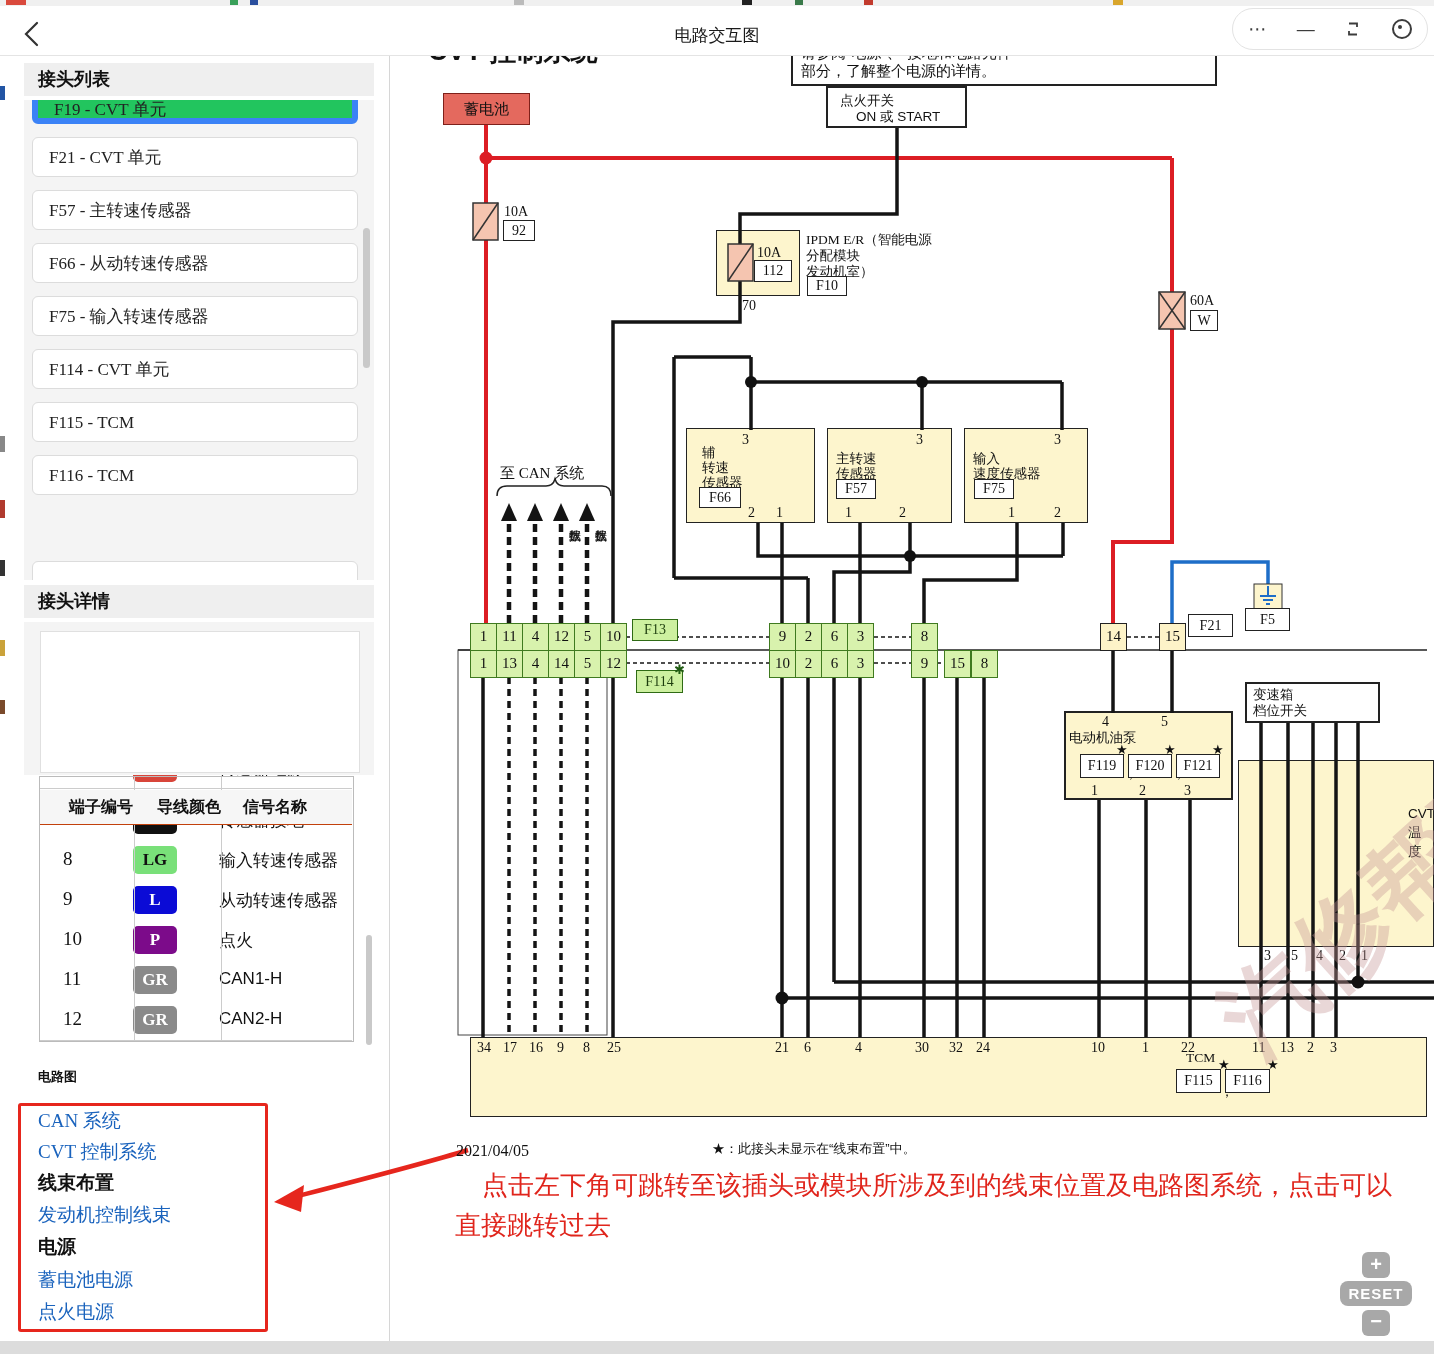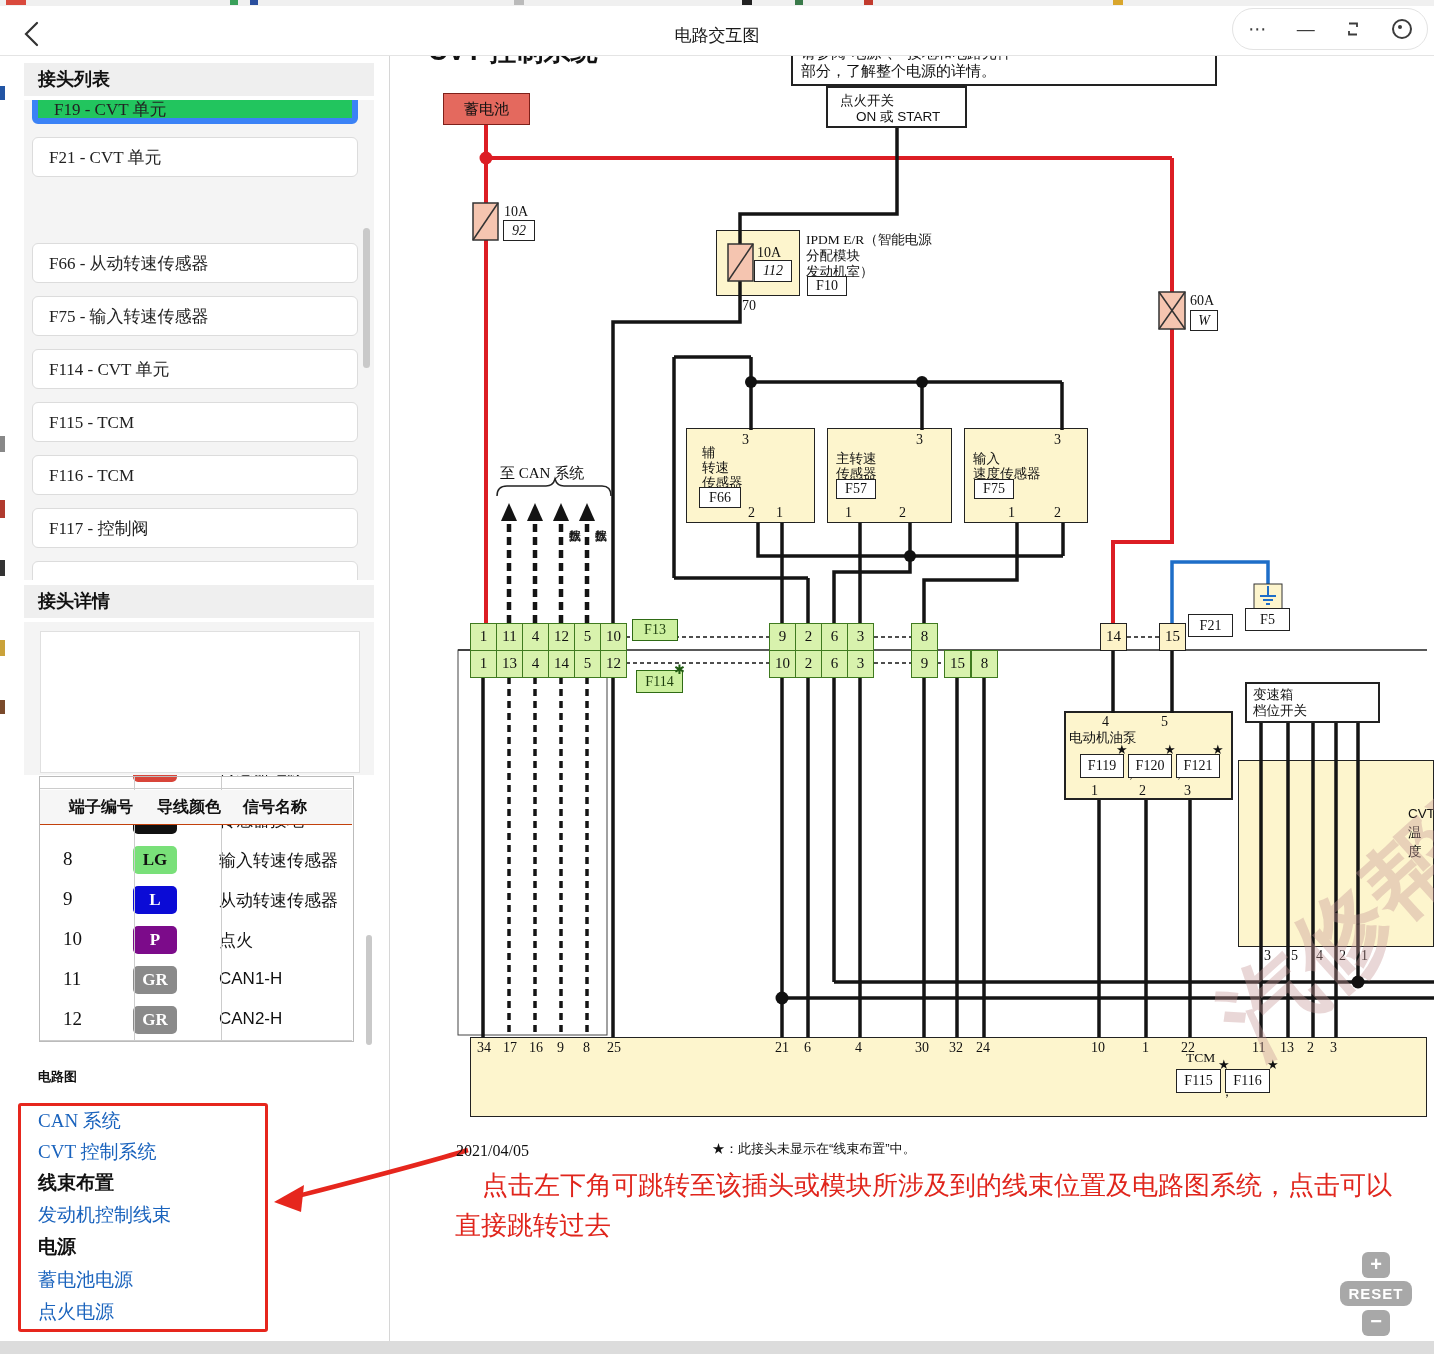--- a/index.html
+++ b/index.html
@@ -60,21 +60,21 @@
   .dtxt{z-index:15;font-size:13.5px;white-space:nowrap;}
   .cell{position:absolute;box-sizing:border-box;border:1.5px solid #3f7a1f;background:#d8f2ad;
         font-family:"Liberation Serif",serif;font-size:15px;text-align:center;line-height:24px;z-index:15;cursor:pointer;}
   .cell.yellow{border:1.5px solid #222;background:#fdf3c8;}
   .oval{position:absolute;border-radius:0;text-align:center;font-family:"Liberation Serif",serif;
         font-size:14px;z-index:16;cursor:pointer;box-sizing:border-box;}
   .oval.white{background:#fff;border:1.5px solid #222;color:#111;}
   .oval.green{background:#cdf0a0;border:1.5px solid #2f6b15;color:#1d3d0d;}
   .pinlab{position:absolute;font-family:"Liberation Serif",serif;font-size:14px;z-index:15;white-space:nowrap;}
   .boxedlab{position:absolute;border:1.5px solid #222;background:#fff;font-family:"Liberation Serif",serif;
-            font-size:14px;text-align:center;z-index:15;font-style:italic;}
+            font-size:14px;text-align:center;z-index:15;}
   .star{position:absolute;font-size:13px;z-index:17;}
   #cvt-clip{left:1408px;top:804px;width:26px;height:60px;overflow:hidden;z-index:15;font-size:13.5px;line-height:19px;}
   #wm{left:1194px;top:988px;font-size:96px;font-weight:bold;color:rgba(196,150,150,0.38);
       transform:rotate(-42deg);transform-origin:0 0;z-index:40;pointer-events:none;white-space:nowrap;
       font-family:"Liberation Serif",serif;}
   #date{left:456px;top:1142px;font-size:16px;z-index:15;}
   #star-note{left:712px;top:1140px;font-size:13px;z-index:15;}
   .redtxt{color:#e0251c;font-size:26px;z-index:15;white-space:nowrap;}
   .zbtn{background:#a8a8a8;color:#fff;text-align:center;z-index:20;cursor:pointer;font-weight:bold;}
   #btn-plus{left:1362px;top:1252px;width:28px;height:26px;border-radius:6px;font-size:20px;line-height:24px;}
@@ -100,26 +100,26 @@
     <svg width="16" height="16">
       <path d="M4 10 V13.5 H12 M12 6 V2.5 H4" fill="none" stroke="#3c3c3c" stroke-width="1.8"></path>
     </svg>
     <span id="rec-ic"></span>
   </div>
 
   <div class="abs side-h" id="h1">接头列表</div>
   <div class="abs" id="list-box">
       <div class="list-item sel" style="top: -16px;">F19 - CVT 单元</div>
       <div class="list-item" style="top: 37px;">F21 - CVT 单元</div>
+      <div class="list-item" style="top: 90px;">F57 - 主转速传感器</div>
       <div class="list-item" style="top: 143px;">F66 - 从动转速传感器</div>
       <div class="list-item" style="top: 196px;">F75 - 输入转速传感器</div>
       <div class="list-item" style="top: 249px;">F114 - CVT 单元</div>
       <div class="list-item" style="top: 302px;">F115 - TCM</div>
       <div class="list-item" style="top: 355px;">F116 - TCM</div>
-      <div class="list-item" style="top: 408px;">F117 - 控制阀</div>
       <div class="list-item" style="top: 461px;"></div>
     </div>
   <div class="abs sthumb" style="left:363px;top:228px;width:7px;height:140px;"></div>
   <div class="abs side-h" id="h2">接头详情</div>
   <div class="abs" id="detail-box">
     <div id="detail-inner"></div>
   </div>
   <div class="abs" id="tbl-clip">
       <div class="trow" style="top: -27px;">
         <div class="t-term"></div>

